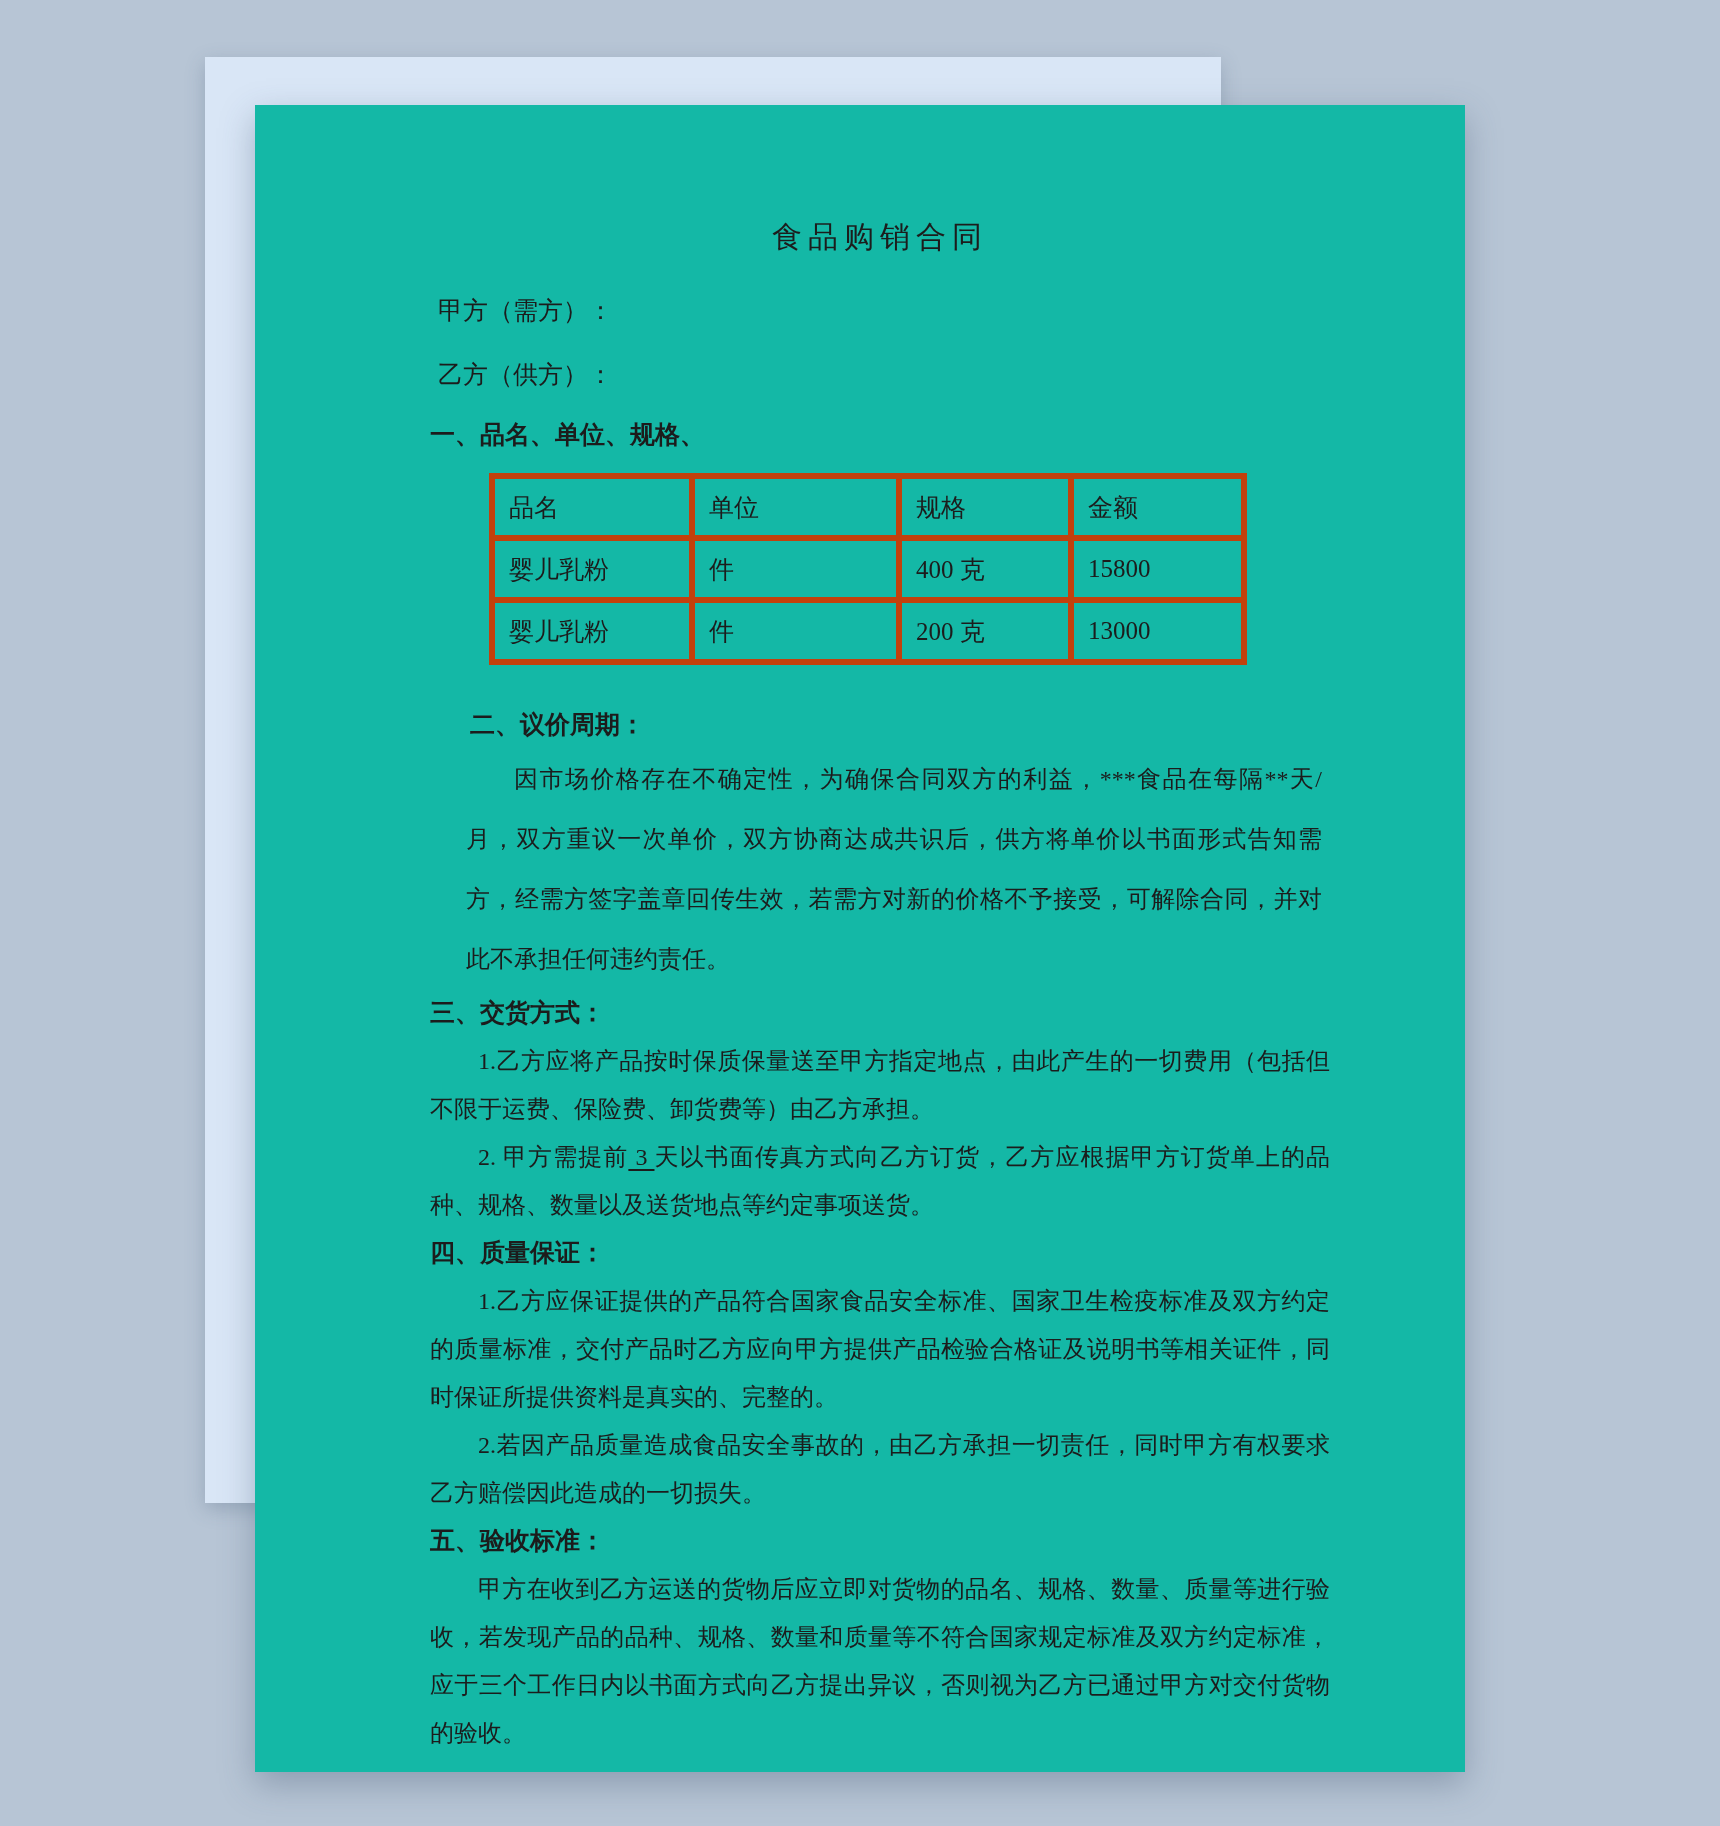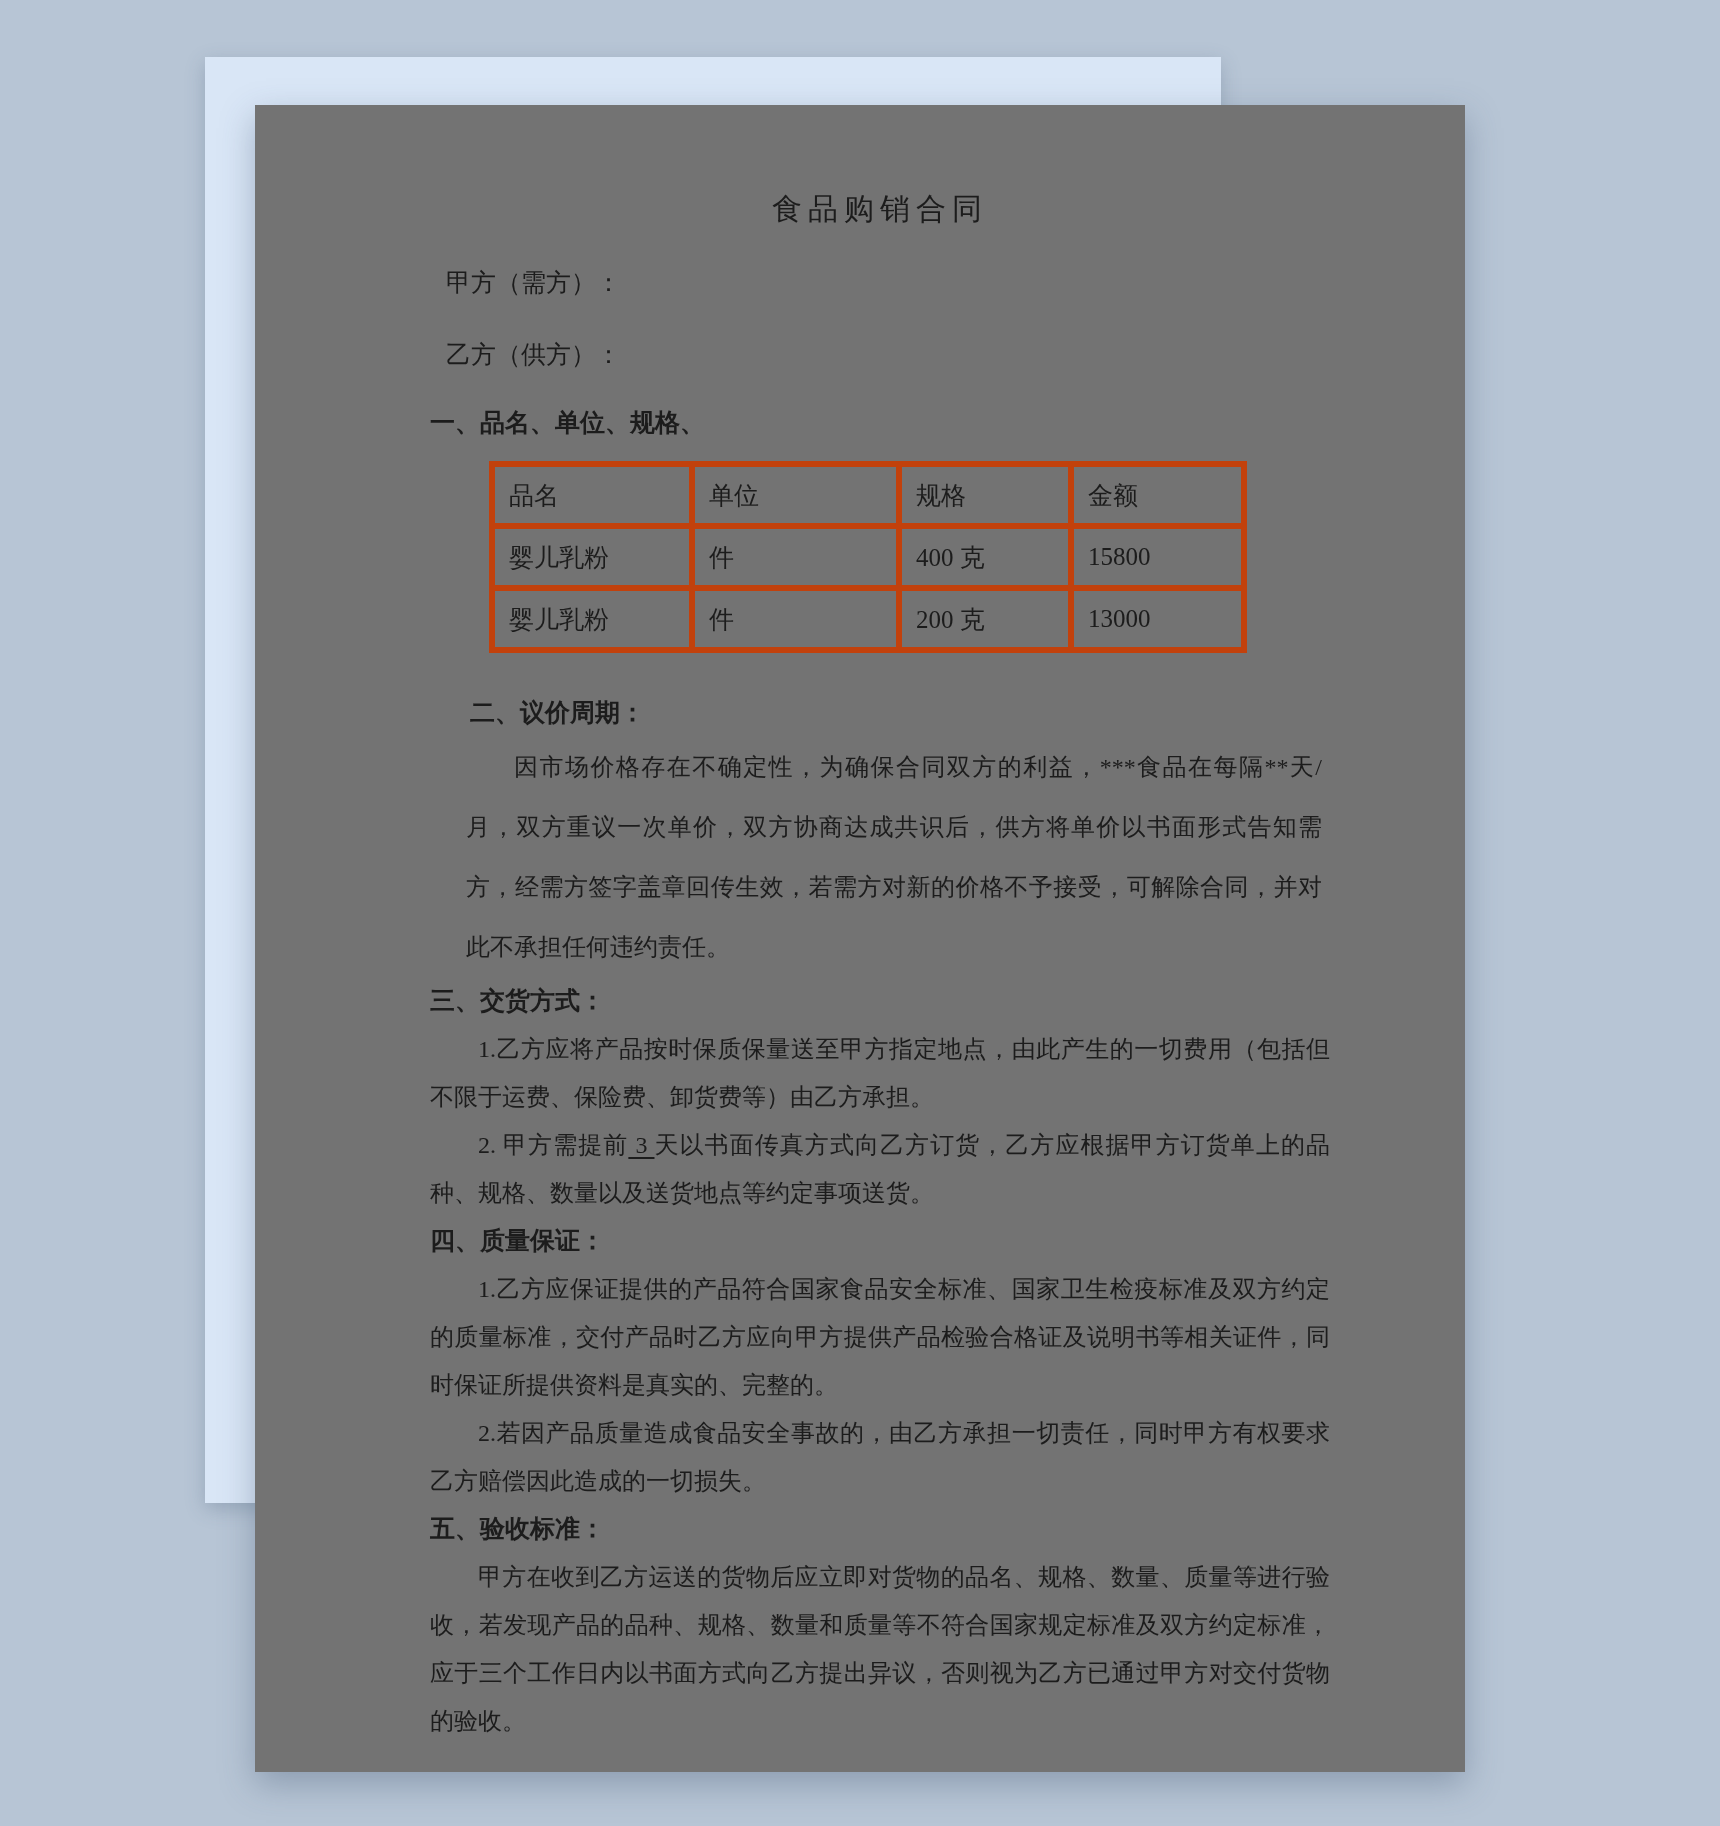--- a/index.html
+++ b/index.html
@@ -9,30 +9,30 @@
     font-family:"Liberation Serif","DejaVu Serif",serif;
     color:#1c1c1c;
   }
   .back-sheet {
     position:absolute; left:205px; top:57px; width:1016px; height:1446px;
     background:#d9e6f6;
     box-shadow:0 6px 18px rgba(70,90,120,.28);
   }
   .page {
     position:absolute; left:255px; top:105px; width:1210px; height:1667px;
-    background:#737373;
+    background:#14b8a6;
     box-shadow:0 12px 32px rgba(60,80,110,.35);
     box-sizing:border-box;
-    padding:84px 135px 0 175px;
+    padding:112px 135px 0 175px;
   }
   h1.title {
     font-size:30px; font-weight:500; letter-spacing:6px;
     text-align:center; margin:0 0 26px; line-height:40px;
   }
-  p.party { font-size:25px; line-height:56px; margin:16px; }
+  p.party { font-size:25px; line-height:56px; margin:8px; }
   p.body  { font-size:24px; line-height:48px; margin:0; text-align:justify; text-indent:2em; }
   h2.sec  { font-size:25px; font-weight:700; line-height:48px; margin:0; }
   h2.sec-gap { margin-top:36px;margin-left:40px; }
   p.body-wide { font-size:24px; line-height:60px; margin:0 8px 0 36px; text-align:justify; text-indent:2em; }
 
   table.goods {
     border-collapse:collapse; margin:14px 0 0 59px;
     table-layout:fixed;
   }
   table.goods td {

